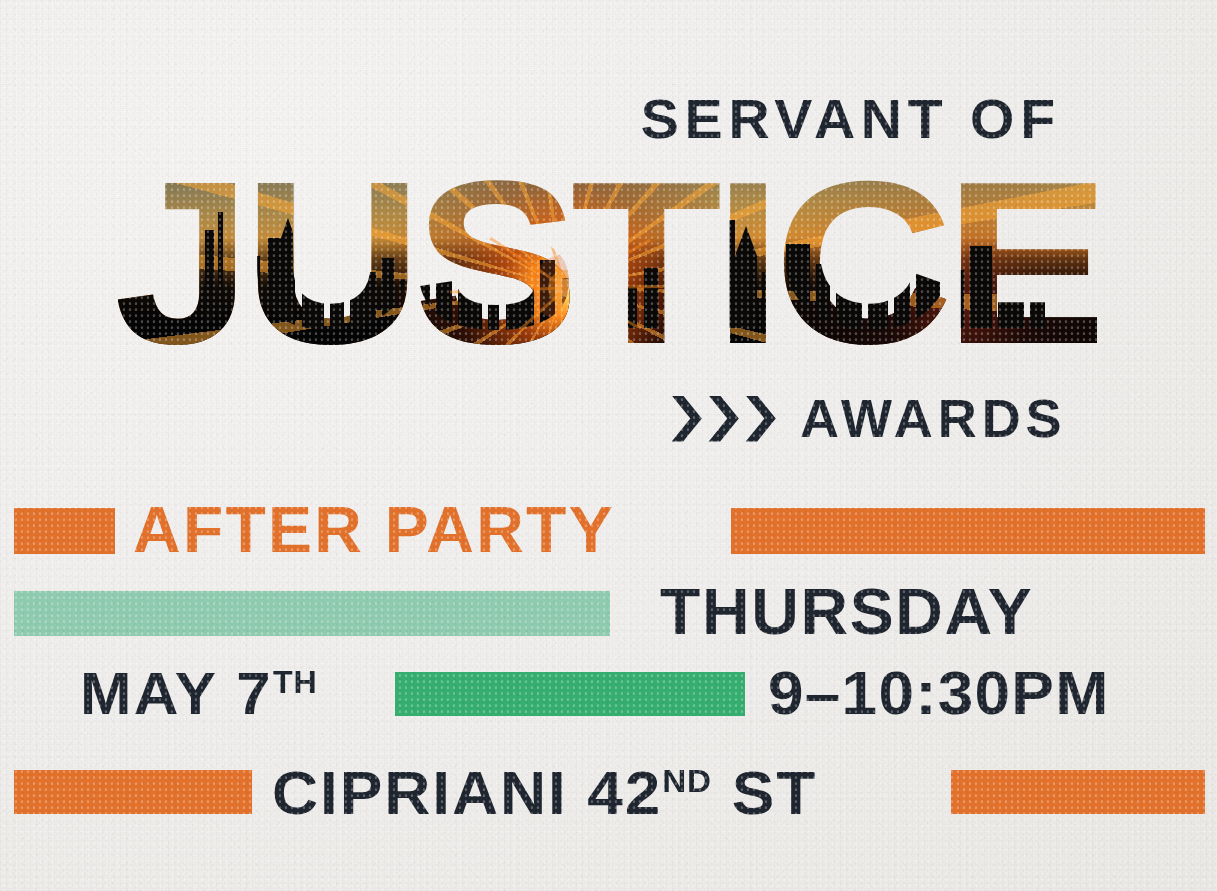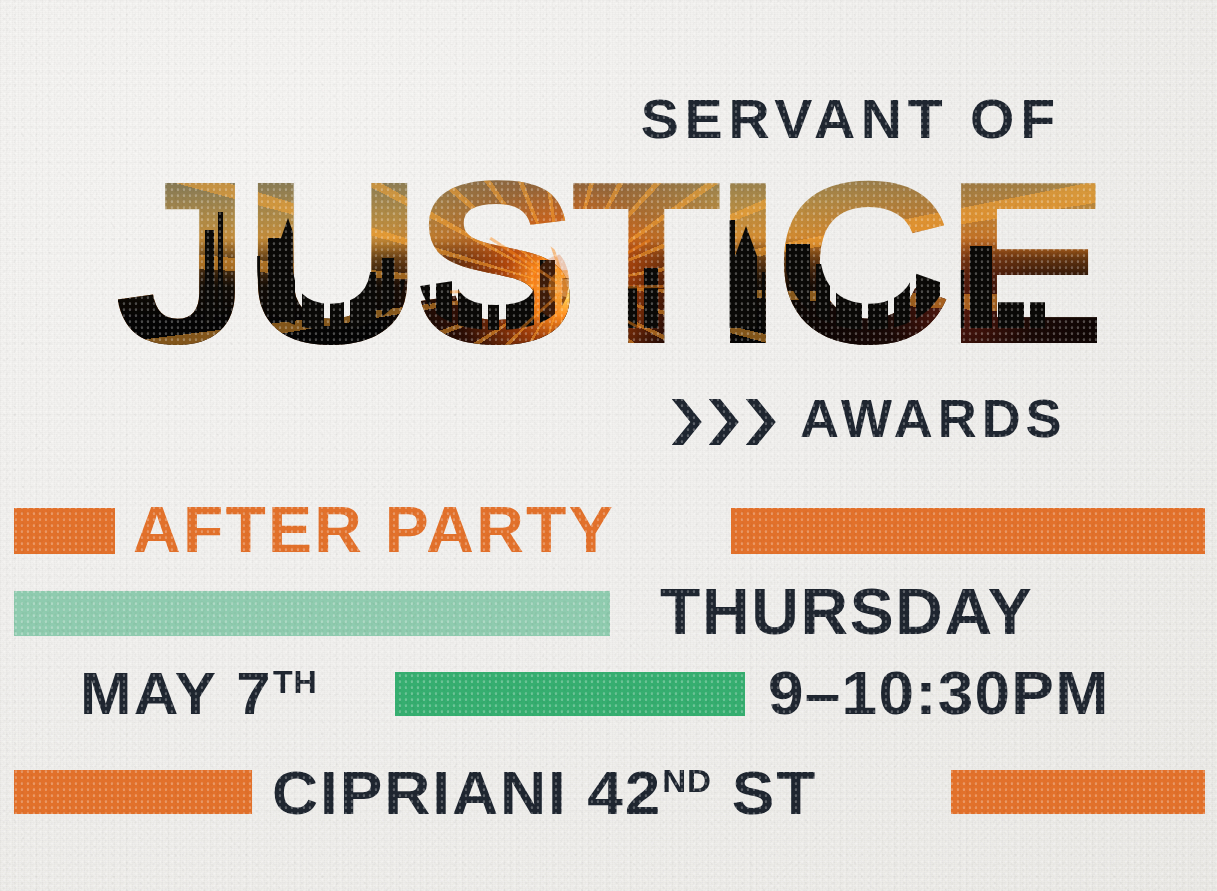--- a/index.html
+++ b/index.html
@@ -107,21 +107,21 @@
     -webkit-text-fill-color:transparent;
   }
   
   #justice-sky {
     position:absolute; inset:0; pointer-events:none;
   }
 
   
   #awards-row {
     position:absolute; right:156px; top:392px;
-    display:flex; align-items:flex-end; gap:24px;
+    display:flex; align-items:center; gap:24px;
   }
   #chevrons { display:flex; gap:7px; }
   .chev {
     width:30px; height:46px;
     background:#1f2630;
     clip-path:polygon(0 0, 38% 0, 100% 50%, 38% 100%, 0 100%, 62% 50%);
   }
   #awards-text { font-size:53px; letter-spacing:.09em; transform:scaleX(1.02); transform-origin:left center; }
 
   

